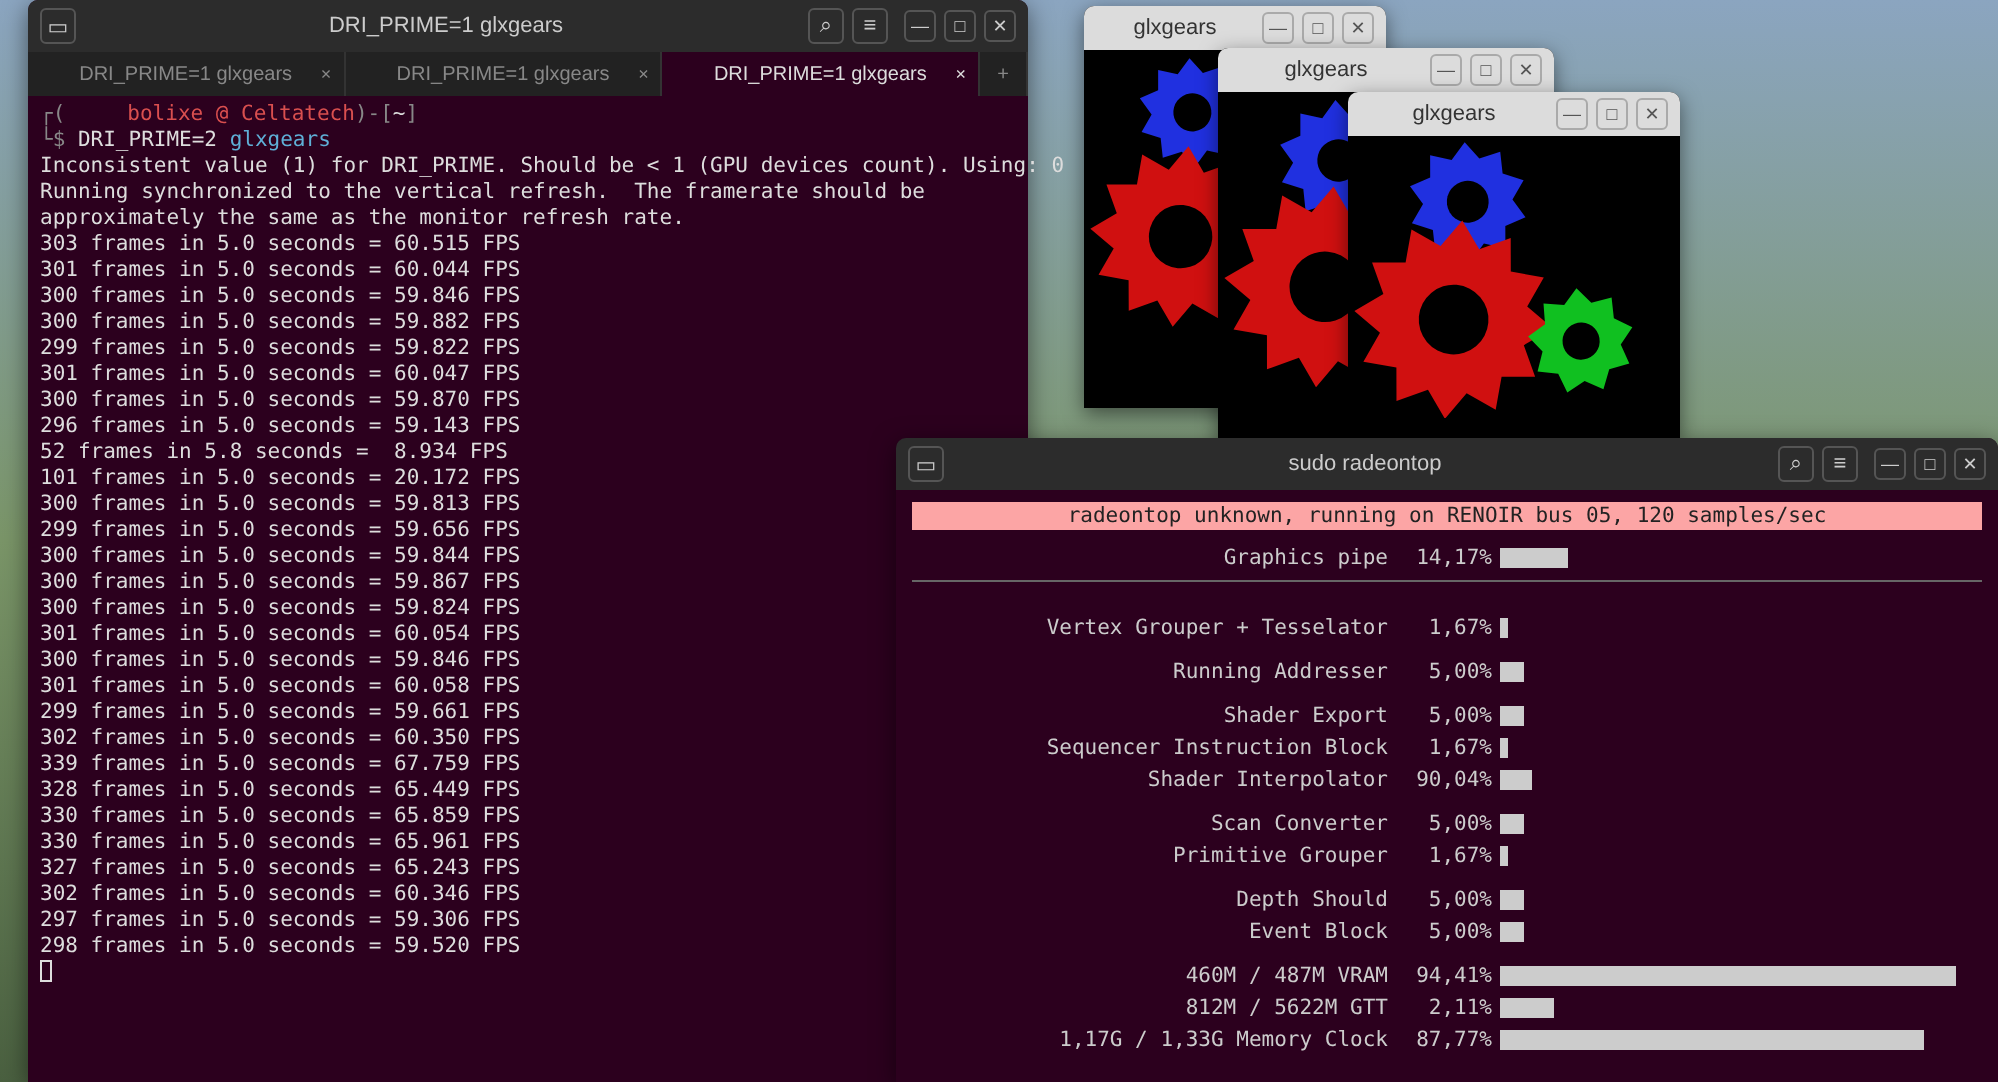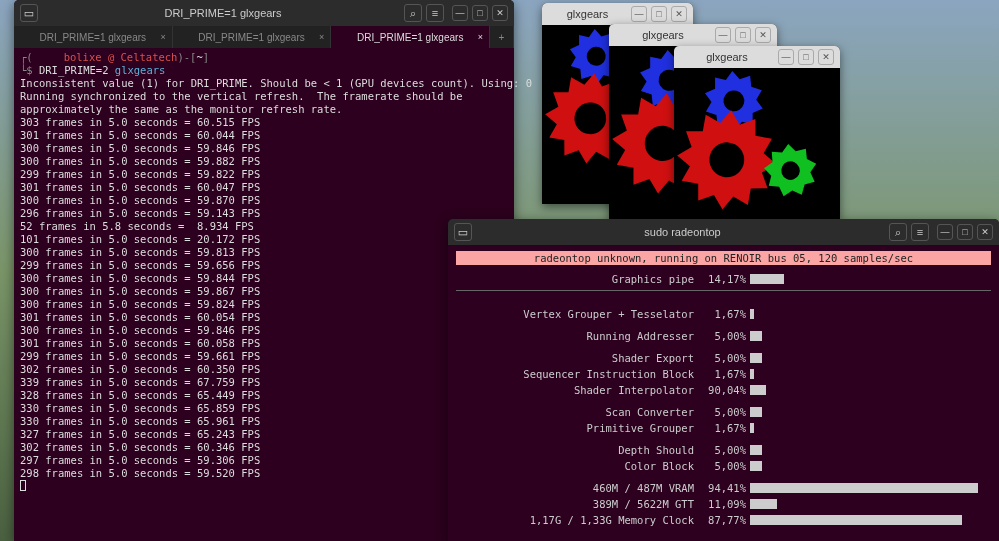--- a/index.html
+++ b/index.html
@@ -355,37 +355,37 @@
         </div>
         <div style="height: 6px;"></div>
         <div class="row">
       <div class="label">Depth Should</div>
       <div class="pct">5,00%</div>
       <div class="barcell">
             <div class="bar" style="width:5%"></div>
           </div>
         </div>
         <div class="row">
-      <div class="label">Color Block</div>
+      <div class="label">Event Block</div>
       <div class="pct">5,00%</div>
       <div class="barcell">
             <div class="bar" style="width:5%"></div>
           </div>
         </div>
         <div style="height: 6px;"></div>
         <div class="row">
       <div class="label">460M / 487M VRAM</div>
       <div class="pct">94,41%</div>
       <div class="barcell">
             <div class="bar" style="width:94.41%"></div>
           </div>
         </div>
         <div class="row">
-      <div class="label">389M / 5622M GTT</div>
-      <div class="pct">11,09%</div>
+      <div class="label">812M / 5622M GTT</div>
+      <div class="pct">2,11%</div>
       <div class="barcell">
             <div class="bar" style="width:11.09%"></div>
           </div>
         </div>
         <div class="row">
       <div class="label">1,17G / 1,33G Memory Clock</div>
       <div class="pct">87,77%</div>
       <div class="barcell">
             <div class="bar" style="width:87.77%"></div>
           </div>

